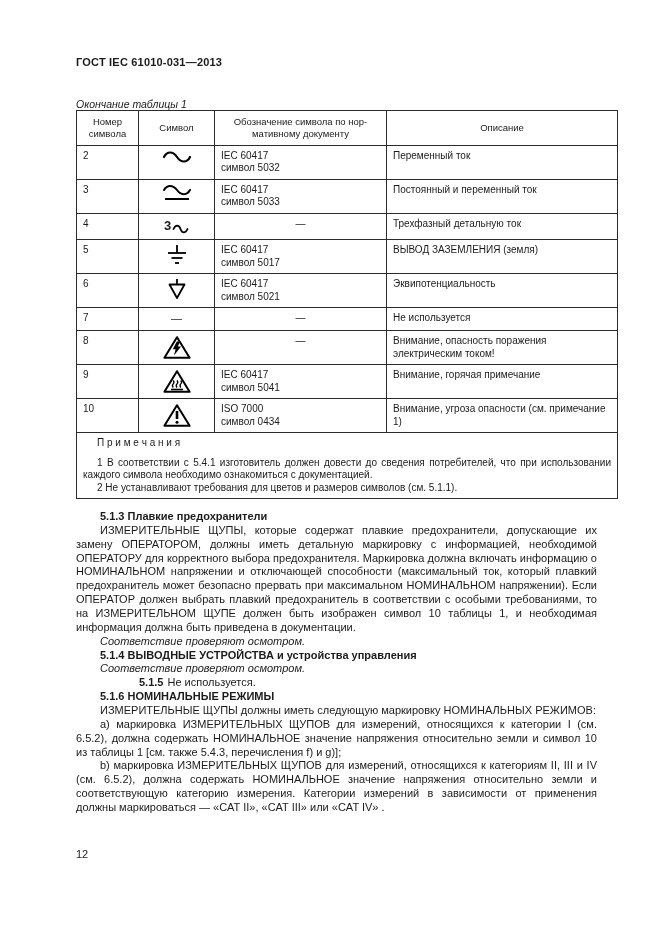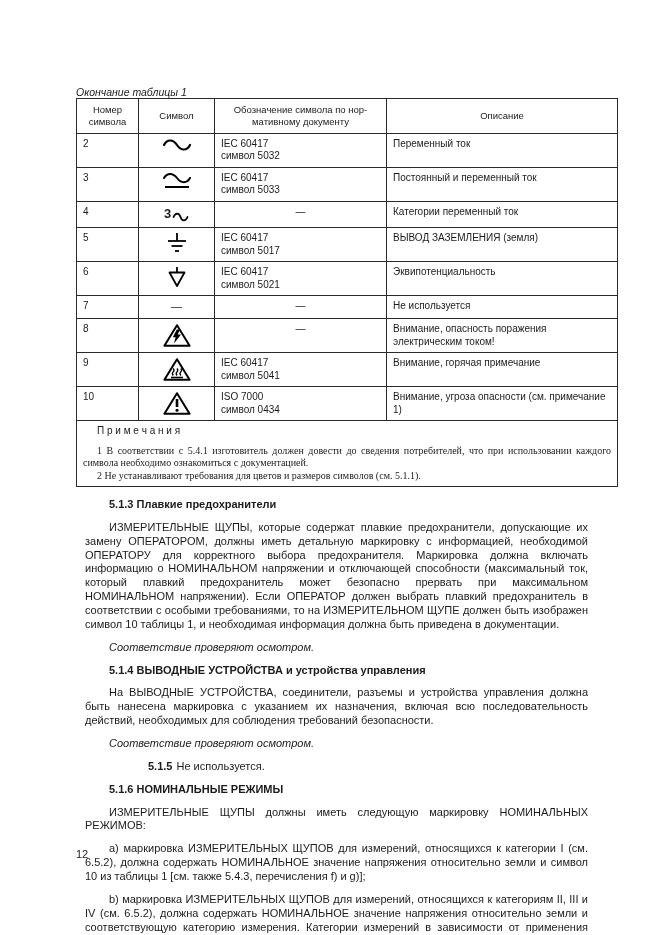--- a/index.html
+++ b/index.html
@@ -31,39 +31,40 @@
   td.c-sym { text-align:center; vertical-align:middle; padding:4px 2px; }
   td.c-des { white-space:pre-line; }
   td.c-des.dash, td.c-sym .dash-glyph { text-align:center; }
   td.c-des.dash { text-align:center; }
 
   .sym3 { font-size:13px; font-weight:600; vertical-align:2px; margin-right:1px; }
   .dash-glyph { font-size:11px; }
 
   td.notes-cell { padding:5px 8px 6px 8px; font-size:9.5px; line-height:1.3; }
   .notes-title { text-indent:14px; margin-bottom:7px; }
-  .note { text-indent:14px; text-align:justify;font-family:Liberation Serif, serif; }
+  .note { text-indent:14px; text-align:justify; }
 
   .body-text { width:521px; margin-top:11px; font-size:11px; line-height:1.26; }
-  .body-text p { margin:9px; }
+  .body-text p { margin:0; }
   .heading { font-weight:bold; text-indent:24px; }
   .para { text-align:justify; text-indent:24px; }
   .compliance { font-style:italic; text-indent:24px; }
   .b { font-weight:bold; margin-right:4px;padding-left:39px; }
   .p515 { text-indent:24px; }
 
   .page-number { position:absolute; left:76px; top:848px; font-size:11px; }
 
   svg { display:inline-block; vertical-align:middle; }
 </style>
 </head>
 <body>
 
 <div class="page">
 
+  <div class="doc-header">ГОСТ IEC 61010-031—2013</div>
 
   <div class="table-caption">Окончание таблицы 1</div>
 
   <table class="symbols">
     <colgroup>
         <col class="w-num">
         <col class="w-sym">
         <col class="w-des">
         <col class="w-dsc">
       </colgroup>
@@ -102,21 +103,21 @@
         <td class="c-dsc">Постоянный и переменный ток</td>
       </tr>
       <tr>
         <td class="c-num">4</td>
         <td class="c-sym">
           <span class="sym3">3</span><svg width="17" height="12" viewBox="0 0 17 12">
               <path d="M1.5 6 C3.5 1.5 7 1.5 8.5 6 C10 10.5 13.5 10.5 15.5 6" fill="none" stroke="#000" stroke-width="1.8" stroke-linecap="round"></path>
             </svg>
         </td>
         <td class="c-des dash">—</td>
-        <td class="c-dsc">Категории переменный ток</td>
+        <td class="c-dsc">Трехфазный детальную ток</td>
       </tr>
       <tr>
         <td class="c-num">5</td>
         <td class="c-sym">
           <svg width="24" height="22" viewBox="0 0 24 22">
               <path d="M12 1 V9" stroke="#000" stroke-width="1.8"></path>
               <path d="M3 9 H21" stroke="#000" stroke-width="1.8"></path>
               <path d="M6.5 14 H17.5" stroke="#000" stroke-width="1.8"></path>
               <path d="M10 19 H14" stroke="#000" stroke-width="1.8"></path>
             </svg>
@@ -193,21 +194,20 @@
       </tr>
     </tbody>
   </table>
 
   <div class="body-text">
     <p class="heading">5.1.3 Плавкие предохранители</p>
     <p class="para">ИЗМЕРИТЕЛЬНЫЕ ЩУПЫ, которые содержат плавкие предохранители, допускающие их замену ОПЕРАТОРОМ, должны иметь детальную маркировку с информацией, необходимой ОПЕРАТОРУ для корректного выбора предохранителя. Маркировка должна включать информацию о НОМИНАЛЬНОМ напряжении и отключающей способности (максимальный ток, который плавкий предохранитель может безопасно прервать при максимальном НОМИНАЛЬНОМ напряжении). Если ОПЕРАТОР должен выбрать плавкий предохранитель в соответствии с особыми требованиями, то на ИЗМЕРИТЕЛЬНОМ ЩУПЕ должен быть изображен символ 10 таблицы 1, и необходимая информация должна быть приведена в документации.</p>
     <p class="compliance">Соответствие проверяют осмотром.</p>
 
     <p class="heading">5.1.4 ВЫВОДНЫЕ УСТРОЙСТВА и устройства управления</p>
-    <p class="para">На ВЫВОДНЫЕ УСТРОЙСТВА, соединители, разъемы и устройства управления должна быть нанесена маркировка с указанием их назначения, включая всю последовательность действий, необходимых для соблюдения требований безопасности.</p>
     <p class="compliance">Соответствие проверяют осмотром.</p>
 
     <p class="p515"><span class="b">5.1.5</span><span>Не используется.</span></p>
 
     <p class="heading">5.1.6 НОМИНАЛЬНЫЕ РЕЖИМЫ</p>
     <p class="para">ИЗМЕРИТЕЛЬНЫЕ ЩУПЫ должны иметь следующую маркировку НОМИНАЛЬНЫХ РЕЖИМОВ:</p>
     <p class="para">a) маркировка ИЗМЕРИТЕЛЬНЫХ ЩУПОВ для измерений, относящихся к категории I (см. 6.5.2), должна содержать НОМИНАЛЬНОЕ значение напряжения относительно земли и символ 10 из таблицы 1 [см. также 5.4.3, перечисления f) и g)];</p>
     <p class="para">b) маркировка ИЗМЕРИТЕЛЬНЫХ ЩУПОВ для измерений, относящихся к категориям II, III и IV (см. 6.5.2), должна содержать  НОМИНАЛЬНОЕ значение напряжения относительно земли и соответствующую категорию измерения. Категории измерений в зависимости от применения должны маркироваться — «CAT II», «CAT III» или «CAT IV» .</p>
   </div>
 

